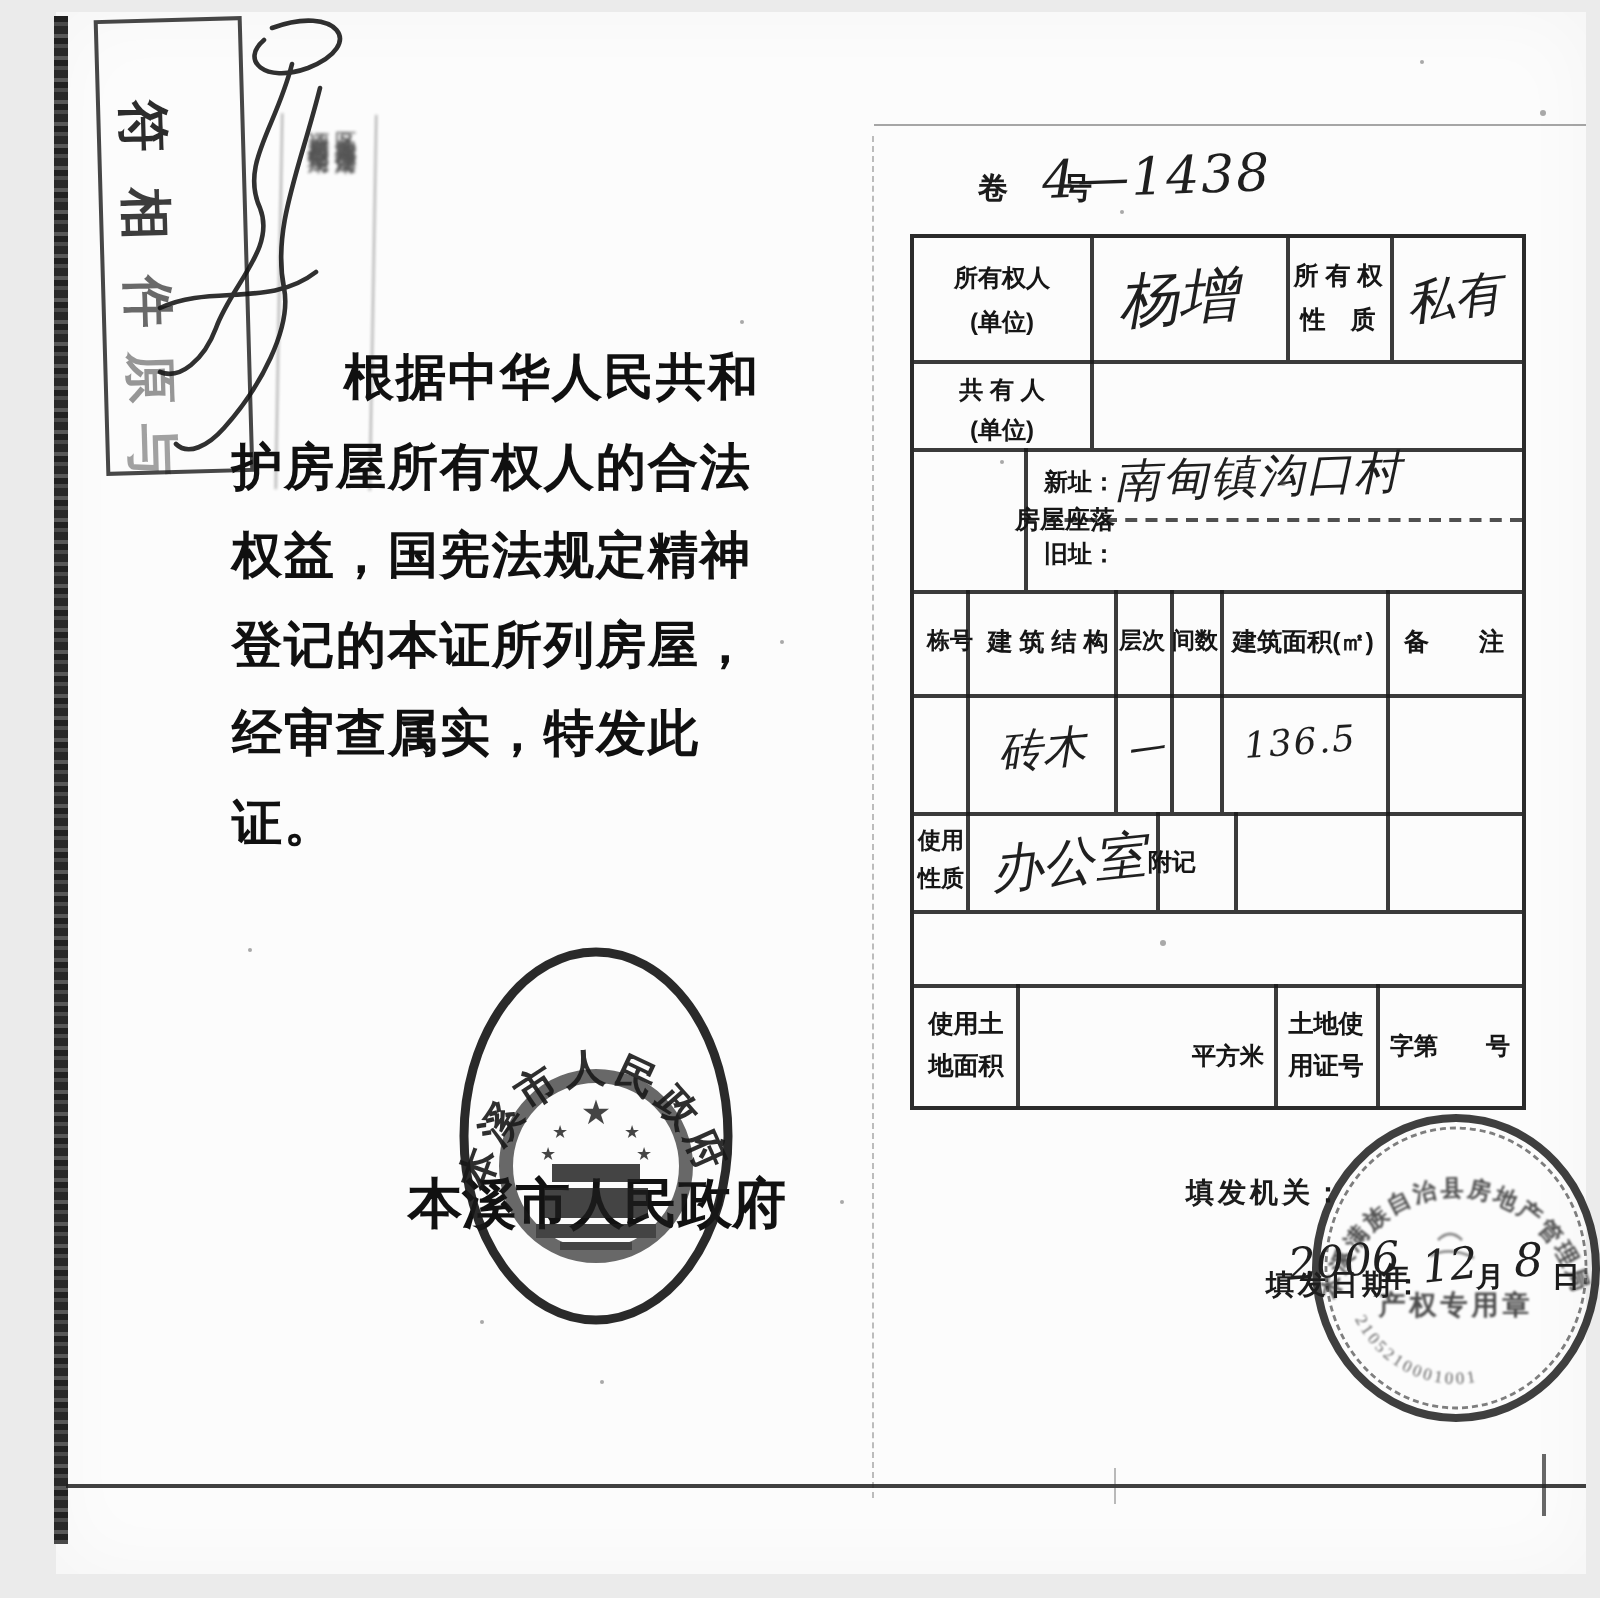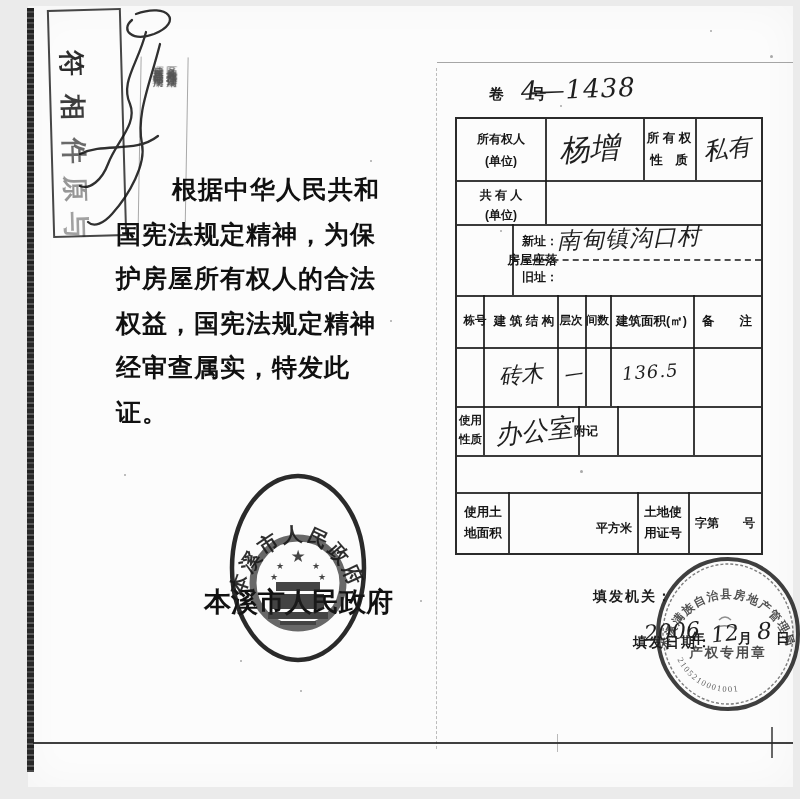--- a/index.html
+++ b/index.html
@@ -81,23 +81,23 @@
       </g>
     </svg>
 
     <div class="stamp-blur abs">
       <div>证房屋所有权登记管理使用</div>
       <div>区县房地产合作社办公使用</div>
     </div>
 
     <div class="body-text abs">
       <div>根据中华人民共和</div>
-      <div>国宪法规定精神，为保</div>
       <div>护房屋所有权人的合法</div>
       <div>权益，国宪法规定精神</div>
+      <div>登记的本证所列房屋，</div>
       <div>经审查属实，特发此证。</div>
     </div>
 
     <div class="gov-name abs">本溪市人民政府</div>
 
     <svg class="abs" style="left:197px;top:464px;width:146px;height:196px;" viewBox="0 0 146 196">
       <ellipse cx="73" cy="98" rx="66" ry="92" fill="none" stroke="#181818" stroke-width="4.5" opacity=".92"></ellipse>
       <path id="garc" d="M 17 130 A 58 80 0 0 1 129 130" fill="none"></path>
       <text font-size="20" font-weight="bold" fill="#181818" letter-spacing="3" opacity=".9">
         <textPath href="#garc" startOffset="4">本溪市人民政府</textPath>

